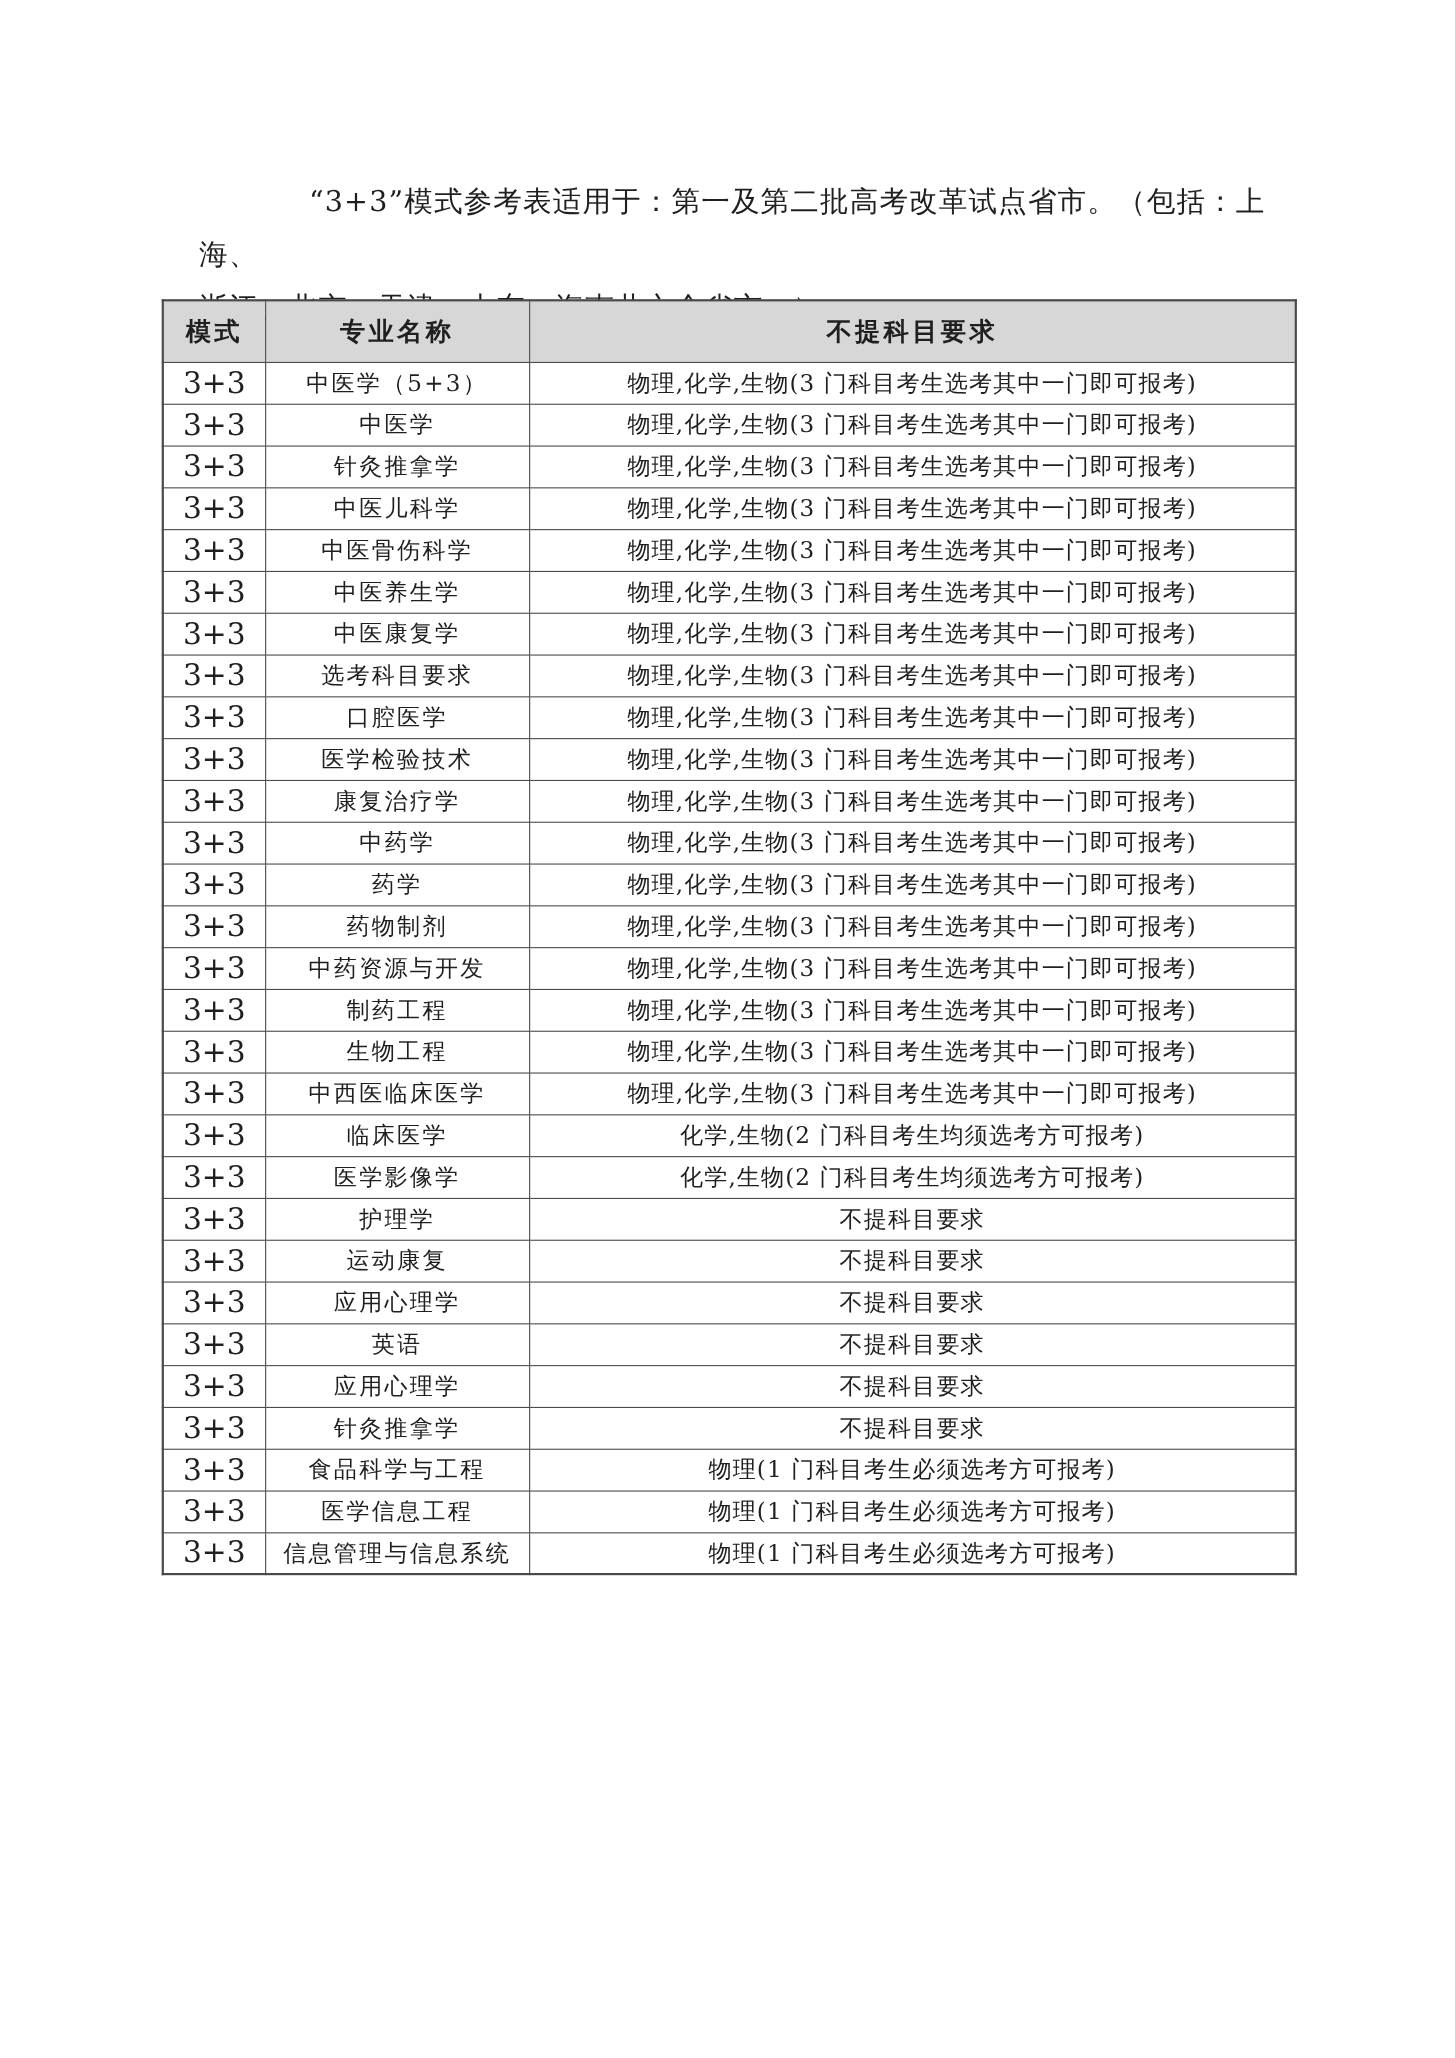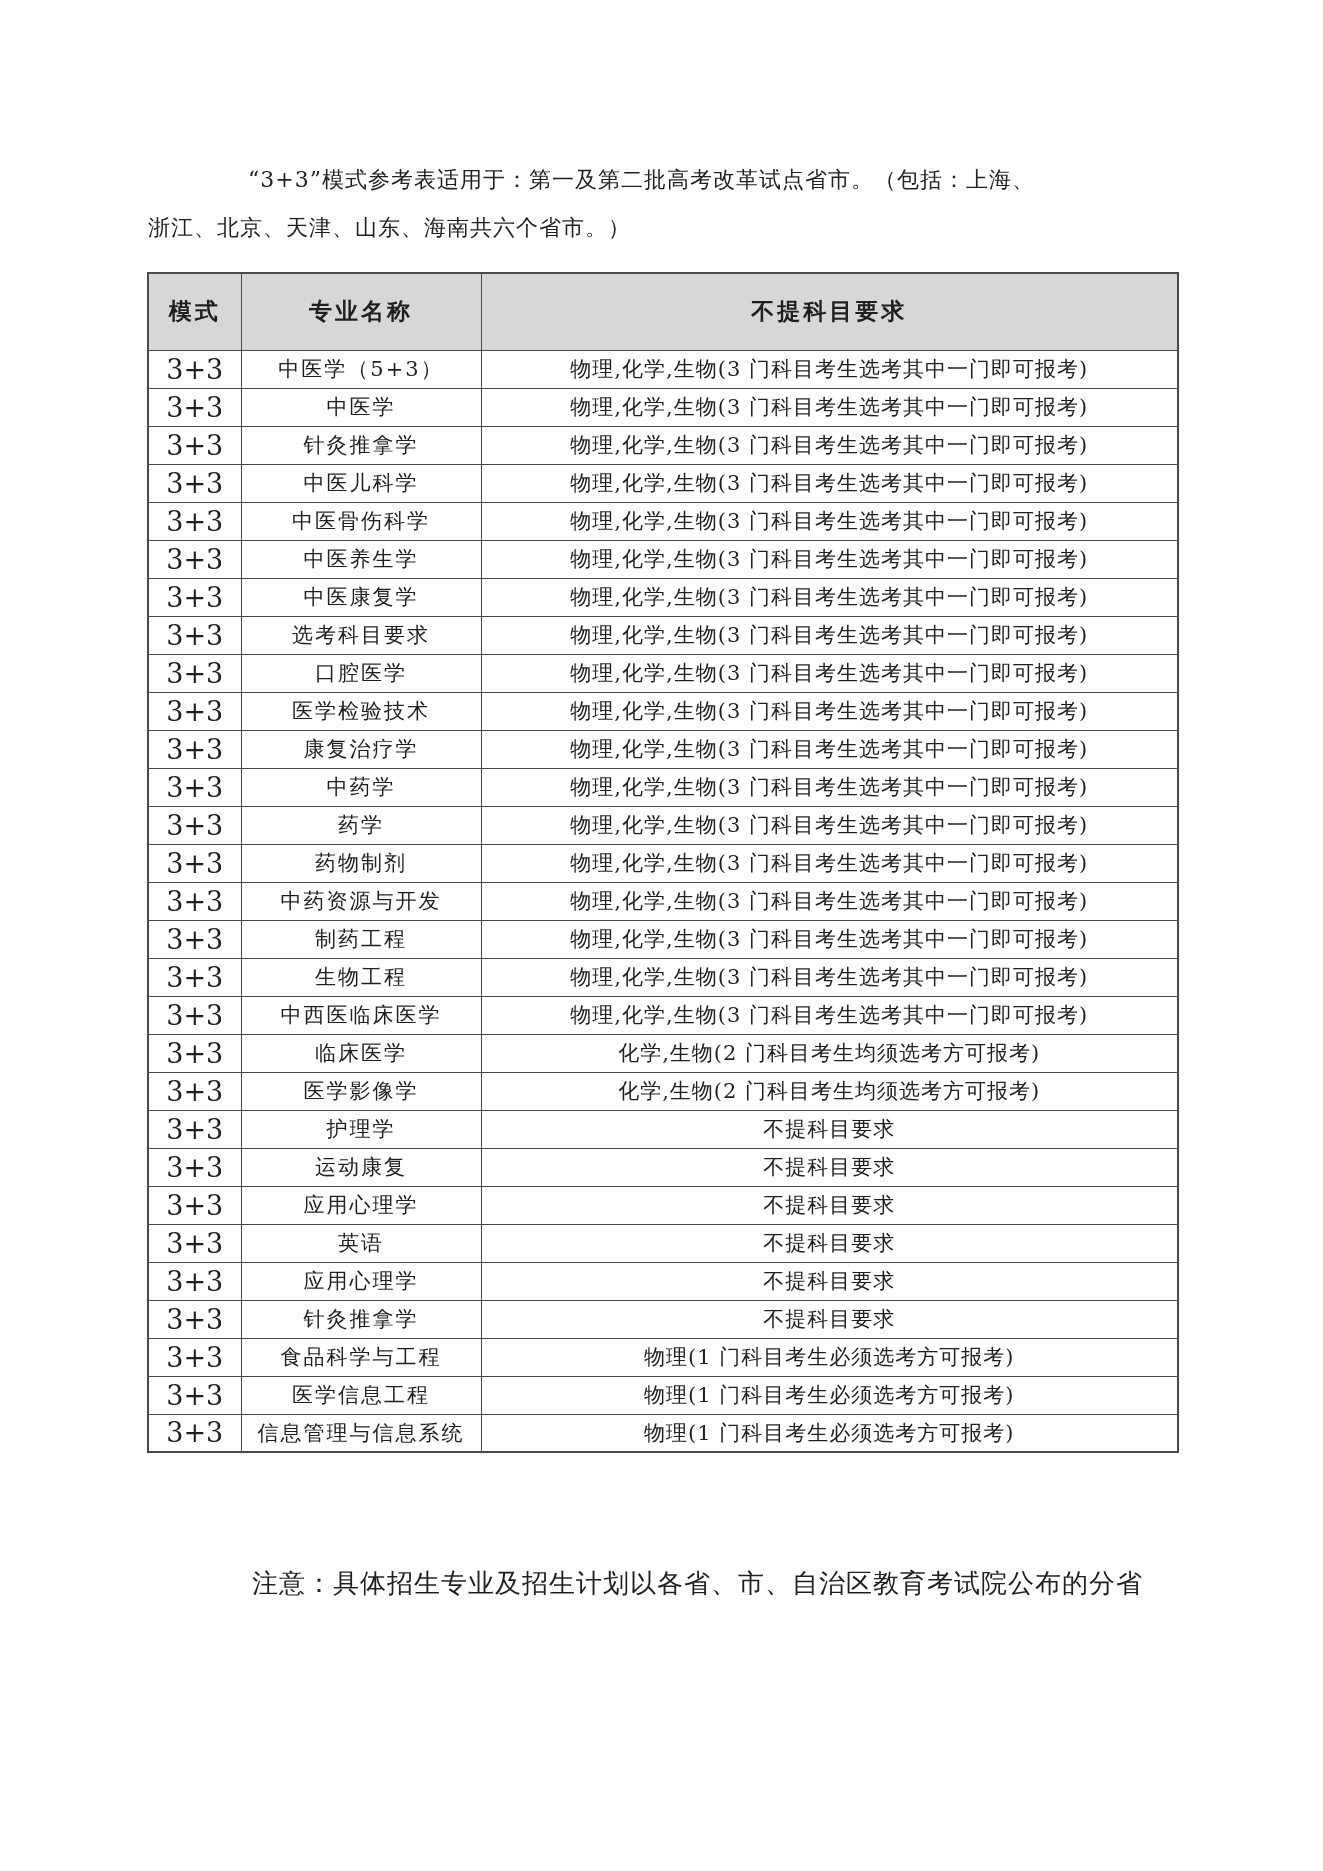--- a/index.html
+++ b/index.html
@@ -15,24 +15,24 @@
   }
   body {
     width: 1323px;
     height: 1871px;
     position: relative;
     font-family: "DejaVu Serif", "Liberation Serif", serif;
     color: var(--text);
   }
   .intro {
     position: absolute;
-    left: 148px;
+    left: 181px;
     top: 134px;
     width: 1000px;
-    font-size: 22px;
+    font-size: 26px;
     line-height: 48px;
     letter-spacing: 1px;
   }
   .intro .line { display: block; }
   .intro .line.first { text-indent: 100px; }
 
   table.req-table {
     position: absolute;
     left: 147px;
     top: 272px;
@@ -47,21 +47,21 @@
   table.req-table td {
     border: 1px solid var(--border);
     text-align: center;
     vertical-align: middle;
     padding: 0 4px;
     overflow: hidden;
     white-space: nowrap;
   }
   table.req-table { border: 2px solid var(--border); }
   table.req-table th {
-    height: 77px;
+    height: 56px;
     background: var(--header-bg);
     font-size: 23px;
     font-weight: bold;
     letter-spacing: 3px;
   }
   table.req-table td {
     height: 38px;
     font-size: 21px;
     letter-spacing: 2px;
   }
@@ -248,14 +248,13 @@
       </tr>
       <tr>
         <td class="mode">3+3</td>
         <td class="major">信息管理与信息系统</td>
         <td class="requirement">物理(1 门科目考生必须选考方可报考)</td>
       </tr>
     </tbody>
 </table>
 
 <p class="note">
-  <span class="line first">注意：具体招生专业及招生计划以各省、市、自治区教育考试院公布的分省</span>
 </p>
 
 </body></html>

